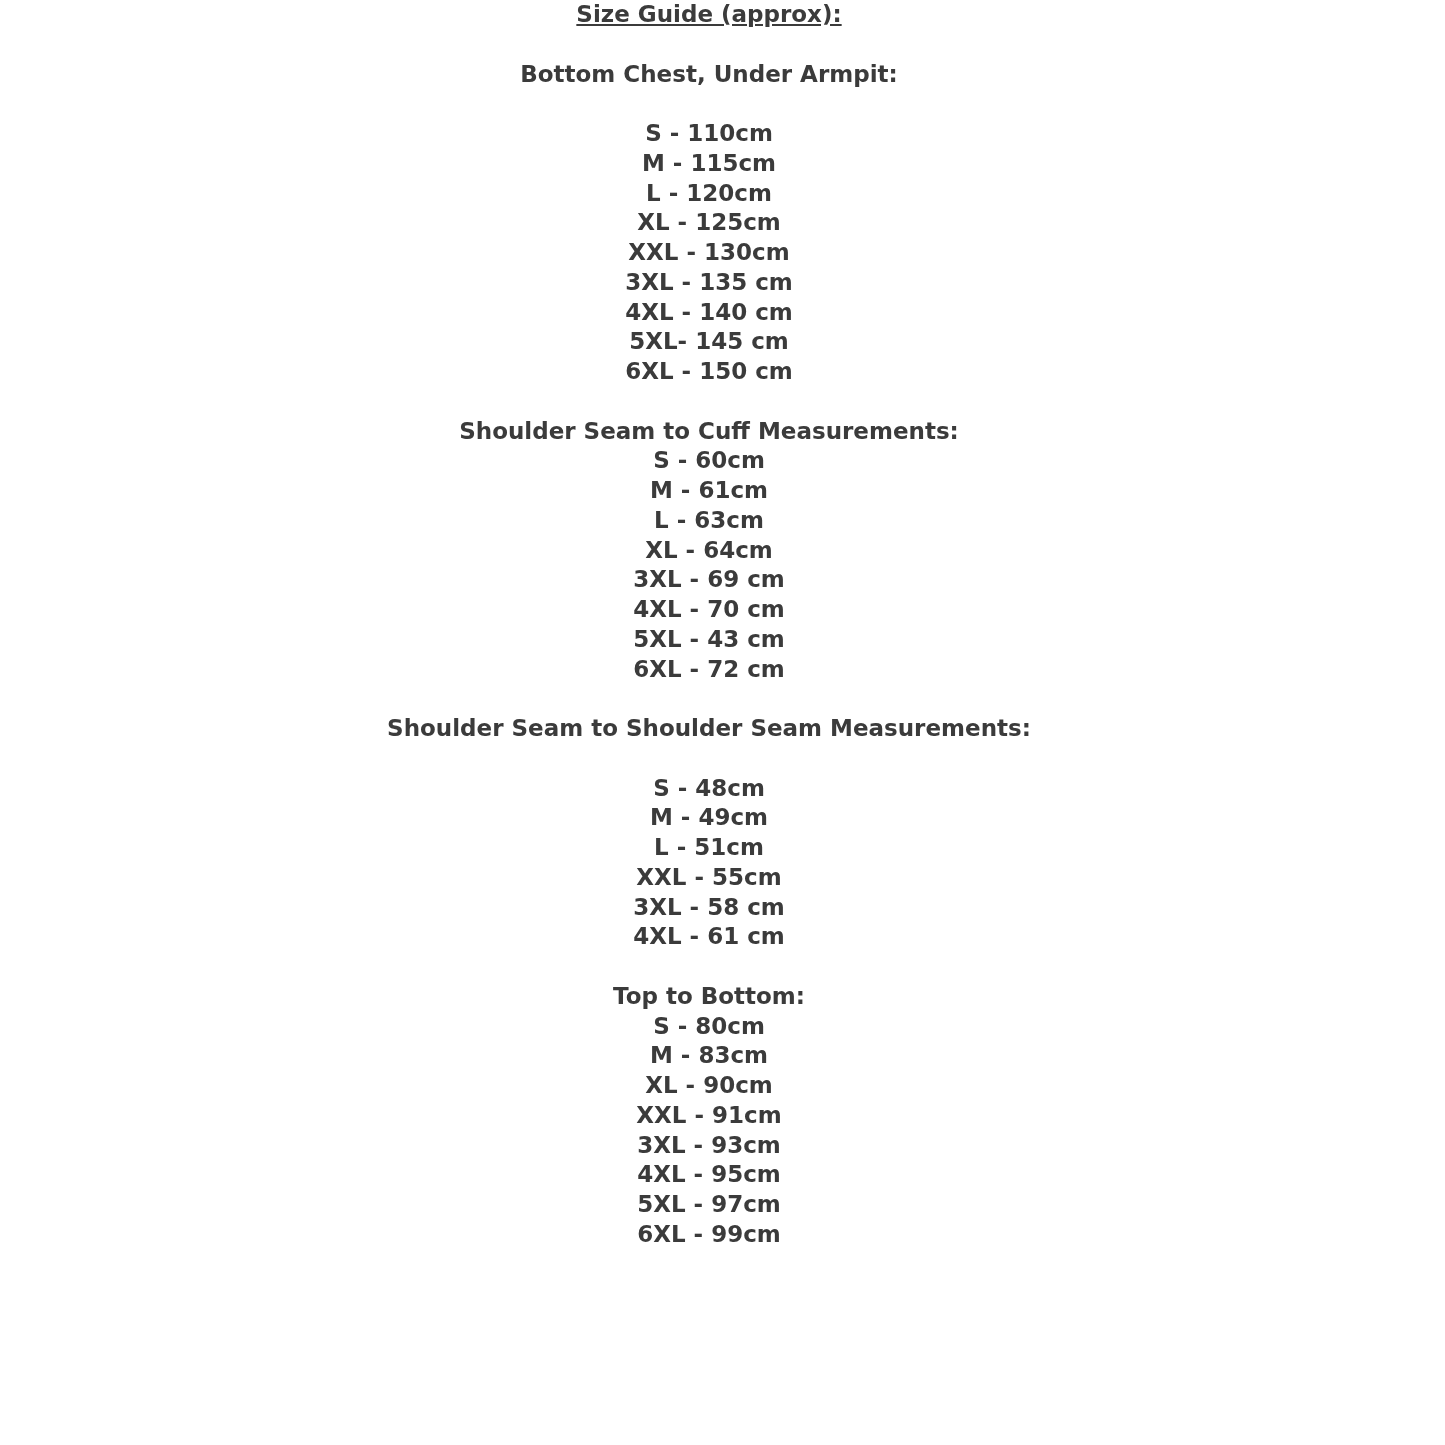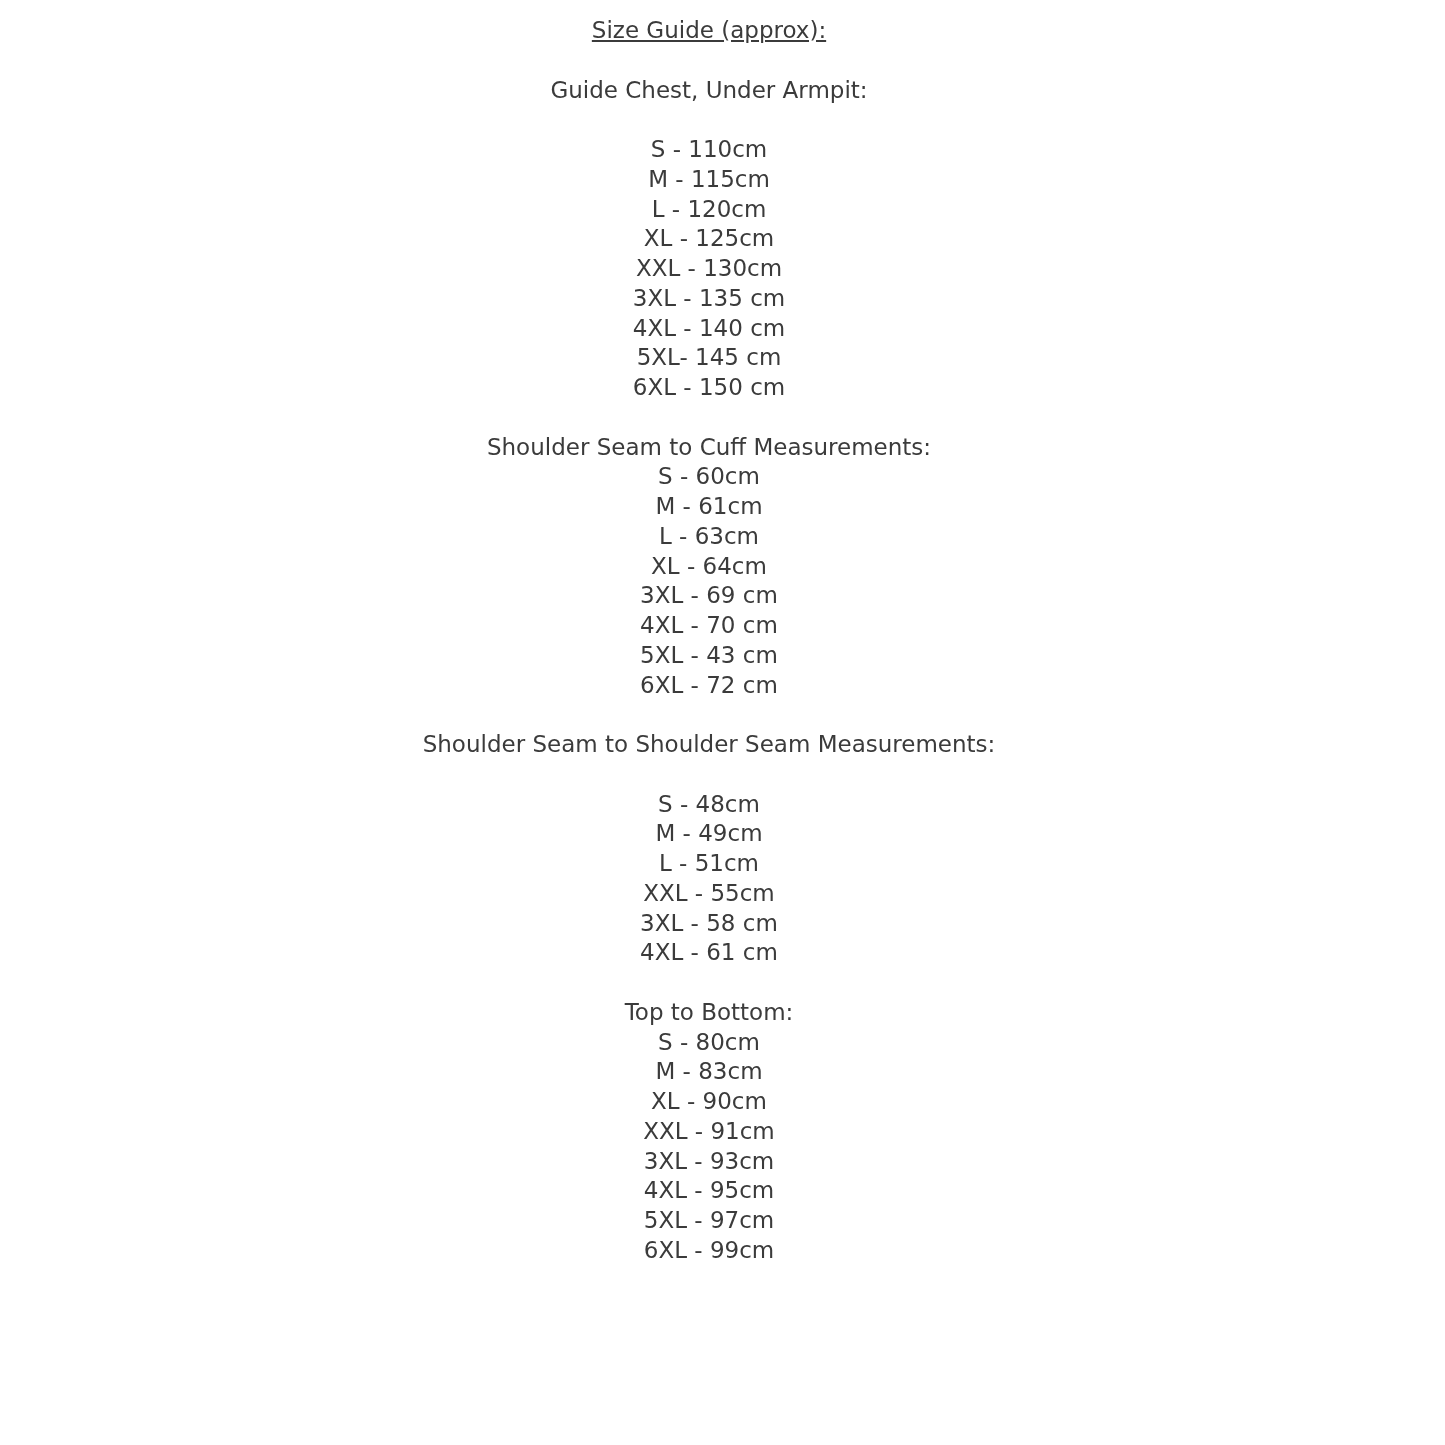--- a/index.html
+++ b/index.html
@@ -9,22 +9,22 @@
   }
   body {
     width: 1445px;
     height: 1445px;
     font-family: "DejaVu Sans", "Liberation Sans", sans-serif;
     color: #3b3b3b;
     overflow: hidden;
   }
   .doc {
     width: 1418px;
-    padding-top: 16px;
     box-sizing: border-box;
+    font-weight: bold;
   }
   .line {
     height: 29.75px;
     line-height: 29.75px;
     font-size: 23px;
     text-align: center;
     white-space: pre;
   }
   .spacer {
     height: 29.75px;
@@ -34,21 +34,21 @@
   }
 </style>
 </head>
 <body>
 
 <div class="doc">
   <div class="line title">Size Guide (approx):</div>
   <div class="spacer"></div>
   <div>
       <div class="section">
-        <div class="line heading">Guide Chest, Under Armpit:</div>
+        <div class="line heading">Bottom Chest, Under Armpit:</div>
         <div class="spacer"></div>
         <div class="line">S - 110cm</div>
         <div class="line">M - 115cm</div>
         <div class="line">L - 120cm</div>
         <div class="line">XL - 125cm</div>
         <div class="line">XXL - 130cm</div>
         <div class="line">3XL - 135 cm</div>
         <div class="line">4XL - 140 cm</div>
         <div class="line">5XL- 145 cm</div>
         <div class="line">6XL - 150 cm</div>

